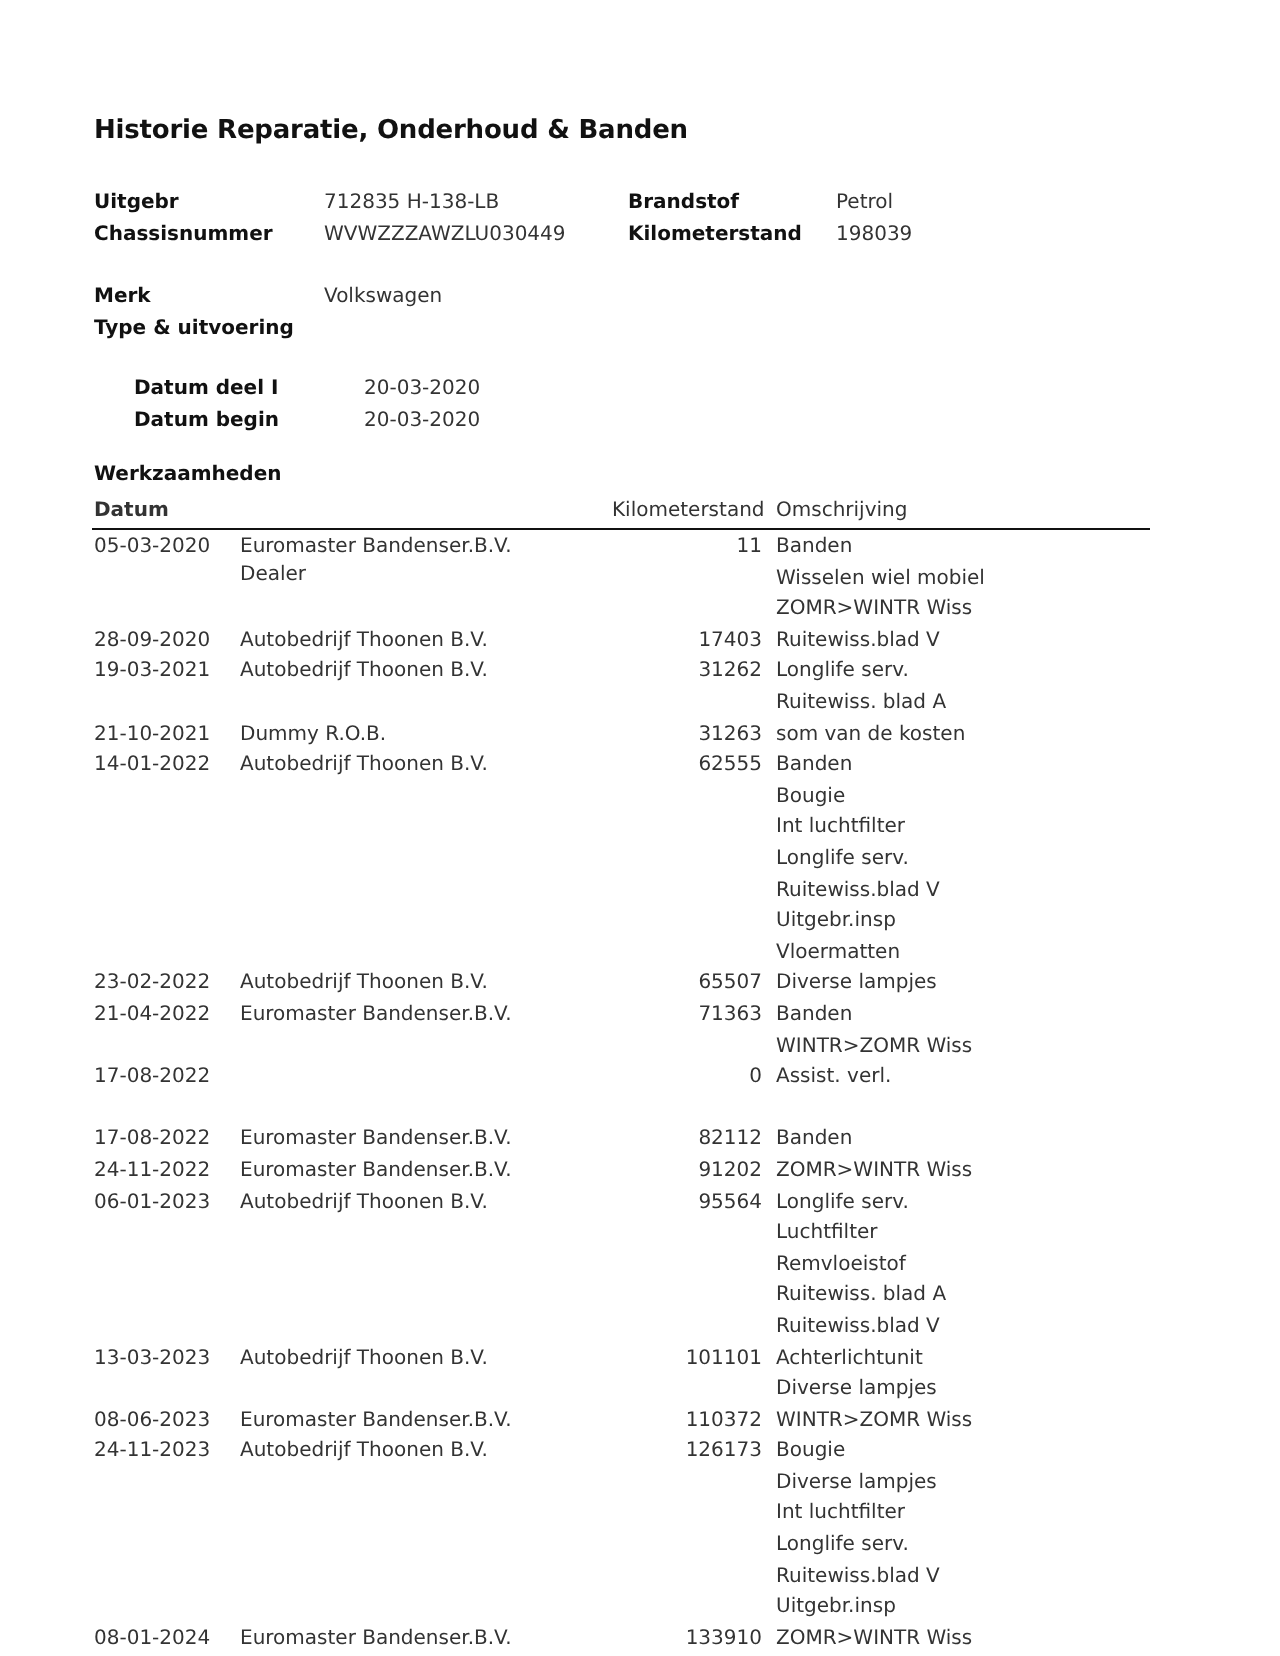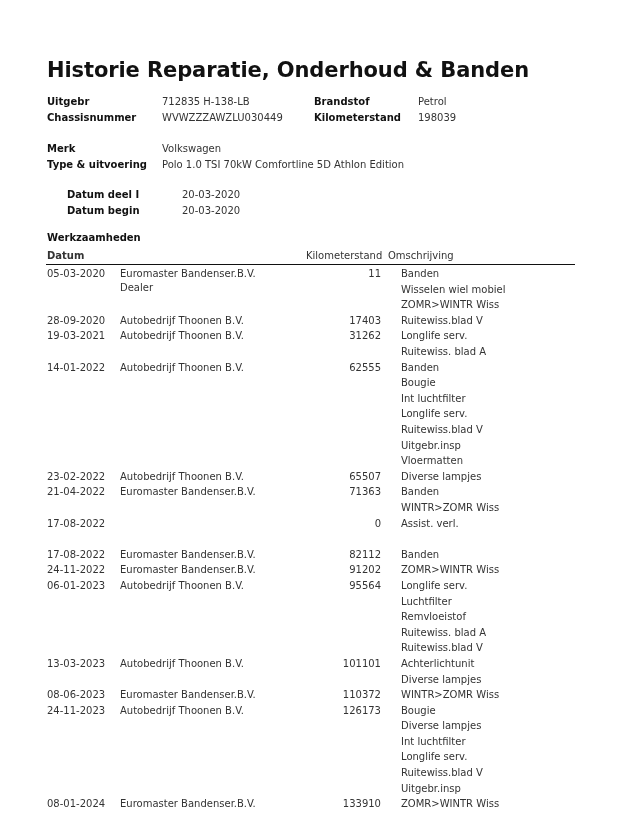--- a/index.html
+++ b/index.html
@@ -3,38 +3,38 @@
   <meta charset="utf-8">
   <style>
     html, body { margin: 0; padding: 0; background: #ffffff; }
     body {
       width: 640px; height: 828px; overflow: hidden; position: relative;
       font-family: "DejaVu Sans", sans-serif; color: #222222;
     }
     .title {
       position: absolute; left: 47px; top: 58px;
       font-family: "DejaVu Sans", sans-serif; font-weight: bold;
-      font-size: 21px; color: #111111; letter-spacing: -0.1px;
+      font-size: 13px; color: #111111; letter-spacing: -0.1px;
     }
     .kv { position: absolute; font-size: 10px; line-height: 16px; }
     .kv .label { position: absolute; left: 0; font-weight: bold; color: #111; white-space: nowrap; }
     .kv .value { position: absolute; color: #333; white-space: nowrap; }
     .section-title {
       position: absolute; left: 47px; top: 232px; font-size: 10px;
       font-weight: bold; color: #111; text-align: right;
     }
     .table { position: absolute; left: 46px; top: 248px; width: 529px; font-size: 10px; }
     .thead { position: relative; height: 16px; border-bottom: 1.5px solid #111; color: #333; }
     .thead span { position: absolute; top: 2px; white-space: nowrap; }
     .row { position: relative; }
     .row .c-date { position: absolute; left: 1px; top: 0; width: 70px; color: #333; }
     .row .c-dealer { position: absolute; left: 74px; top: 0; width: 165px; color: #333; line-height: 13.5px; padding-top: 1px; }
     .row .c-km { position: absolute; left: 240px; top: 0; width: 95px; text-align: right; color: #333; }
     .row .c-desc { position: absolute; left: 342px; top: 0; color: #333; }
-    .line { height: 15.6px; line-height: 15.6px; white-space: nowrap; margin-left: 13px; }
+    .line { height: 15.6px; line-height: 15.6px; white-space: nowrap; }
     .row .c-date, .row .c-km { height: 15.6px; line-height: 15.6px; }
   </style>
 </head>
 <body>
 
 <div class="title">Historie Reparatie, Onderhoud &amp; Banden</div>
 
 <div class="kv" style="left:47px; top:94px; width:250px; height:34px;">
   <span class="label" style="top:0;">Uitgebr</span>
   <span class="value" style="left:115px; top:0;">712835 H-138-LB</span>
@@ -45,21 +45,20 @@
   <span class="label" style="top:0;">Brandstof</span>
   <span class="value" style="left:104px; top:0;">Petrol</span>
   <span class="label" style="top:16px;">Kilometerstand</span>
   <span class="value" style="left:104px; top:16px;">198039</span>
 </div>
 
 <div class="kv" style="left:47px; top:141px; width:400px; height:34px;">
   <span class="label" style="top:0;">Merk</span>
   <span class="value" style="left:115px; top:0;">Volkswagen</span>
   <span class="label" style="top:16px;">Type &amp; uitvoering</span>
-  <span class="value" style="left:115px; top:16px;">Polo 1.0 TSI 70kW Comfortline 5D Athlon Edition</span>
 </div>
 
 <div class="kv" style="left:47px; top:187px; width:300px; height:34px;margin-left:20px;">
   <span class="label" style="top:0;">Datum deel I</span>
   <span class="value" style="left:115px; top:0;">20-03-2020</span>
   <span class="label" style="top:16px;">Datum begin</span>
   <span class="value" style="left:115px; top:16px;">20-03-2020</span>
 </div>
 
 <div class="section-title">Werkzaamheden</div>
@@ -92,20 +91,28 @@
       </div>
       <div class="row" style="height: 31.2px;">
         <span class="c-date">19-03-2021</span>
         <span class="c-dealer">Autobedrijf Thoonen B.V.</span>
         <span class="c-km">31262</span>
         <div class="c-desc">
           <div class="line">Longlife serv.</div>
           <div class="line">Ruitewiss. blad A</div>
         </div>
       </div>
+      <div class="row" style="height: 15.6px;">
+        <span class="c-date">21-10-2021</span>
+        <span class="c-dealer">Dummy R.O.B.</span>
+        <span class="c-km">31263</span>
+        <div class="c-desc">
+          <div class="line">som van de kosten</div>
+        </div>
+      </div>
       <div class="row" style="height: 109.2px;">
         <span class="c-date">14-01-2022</span>
         <span class="c-dealer">Autobedrijf Thoonen B.V.</span>
         <span class="c-km">62555</span>
         <div class="c-desc">
           <div class="line">Banden</div>
           <div class="line">Bougie</div>
           <div class="line">Int luchtfilter</div>
           <div class="line">Longlife serv.</div>
           <div class="line">Ruitewiss.blad V</div>

